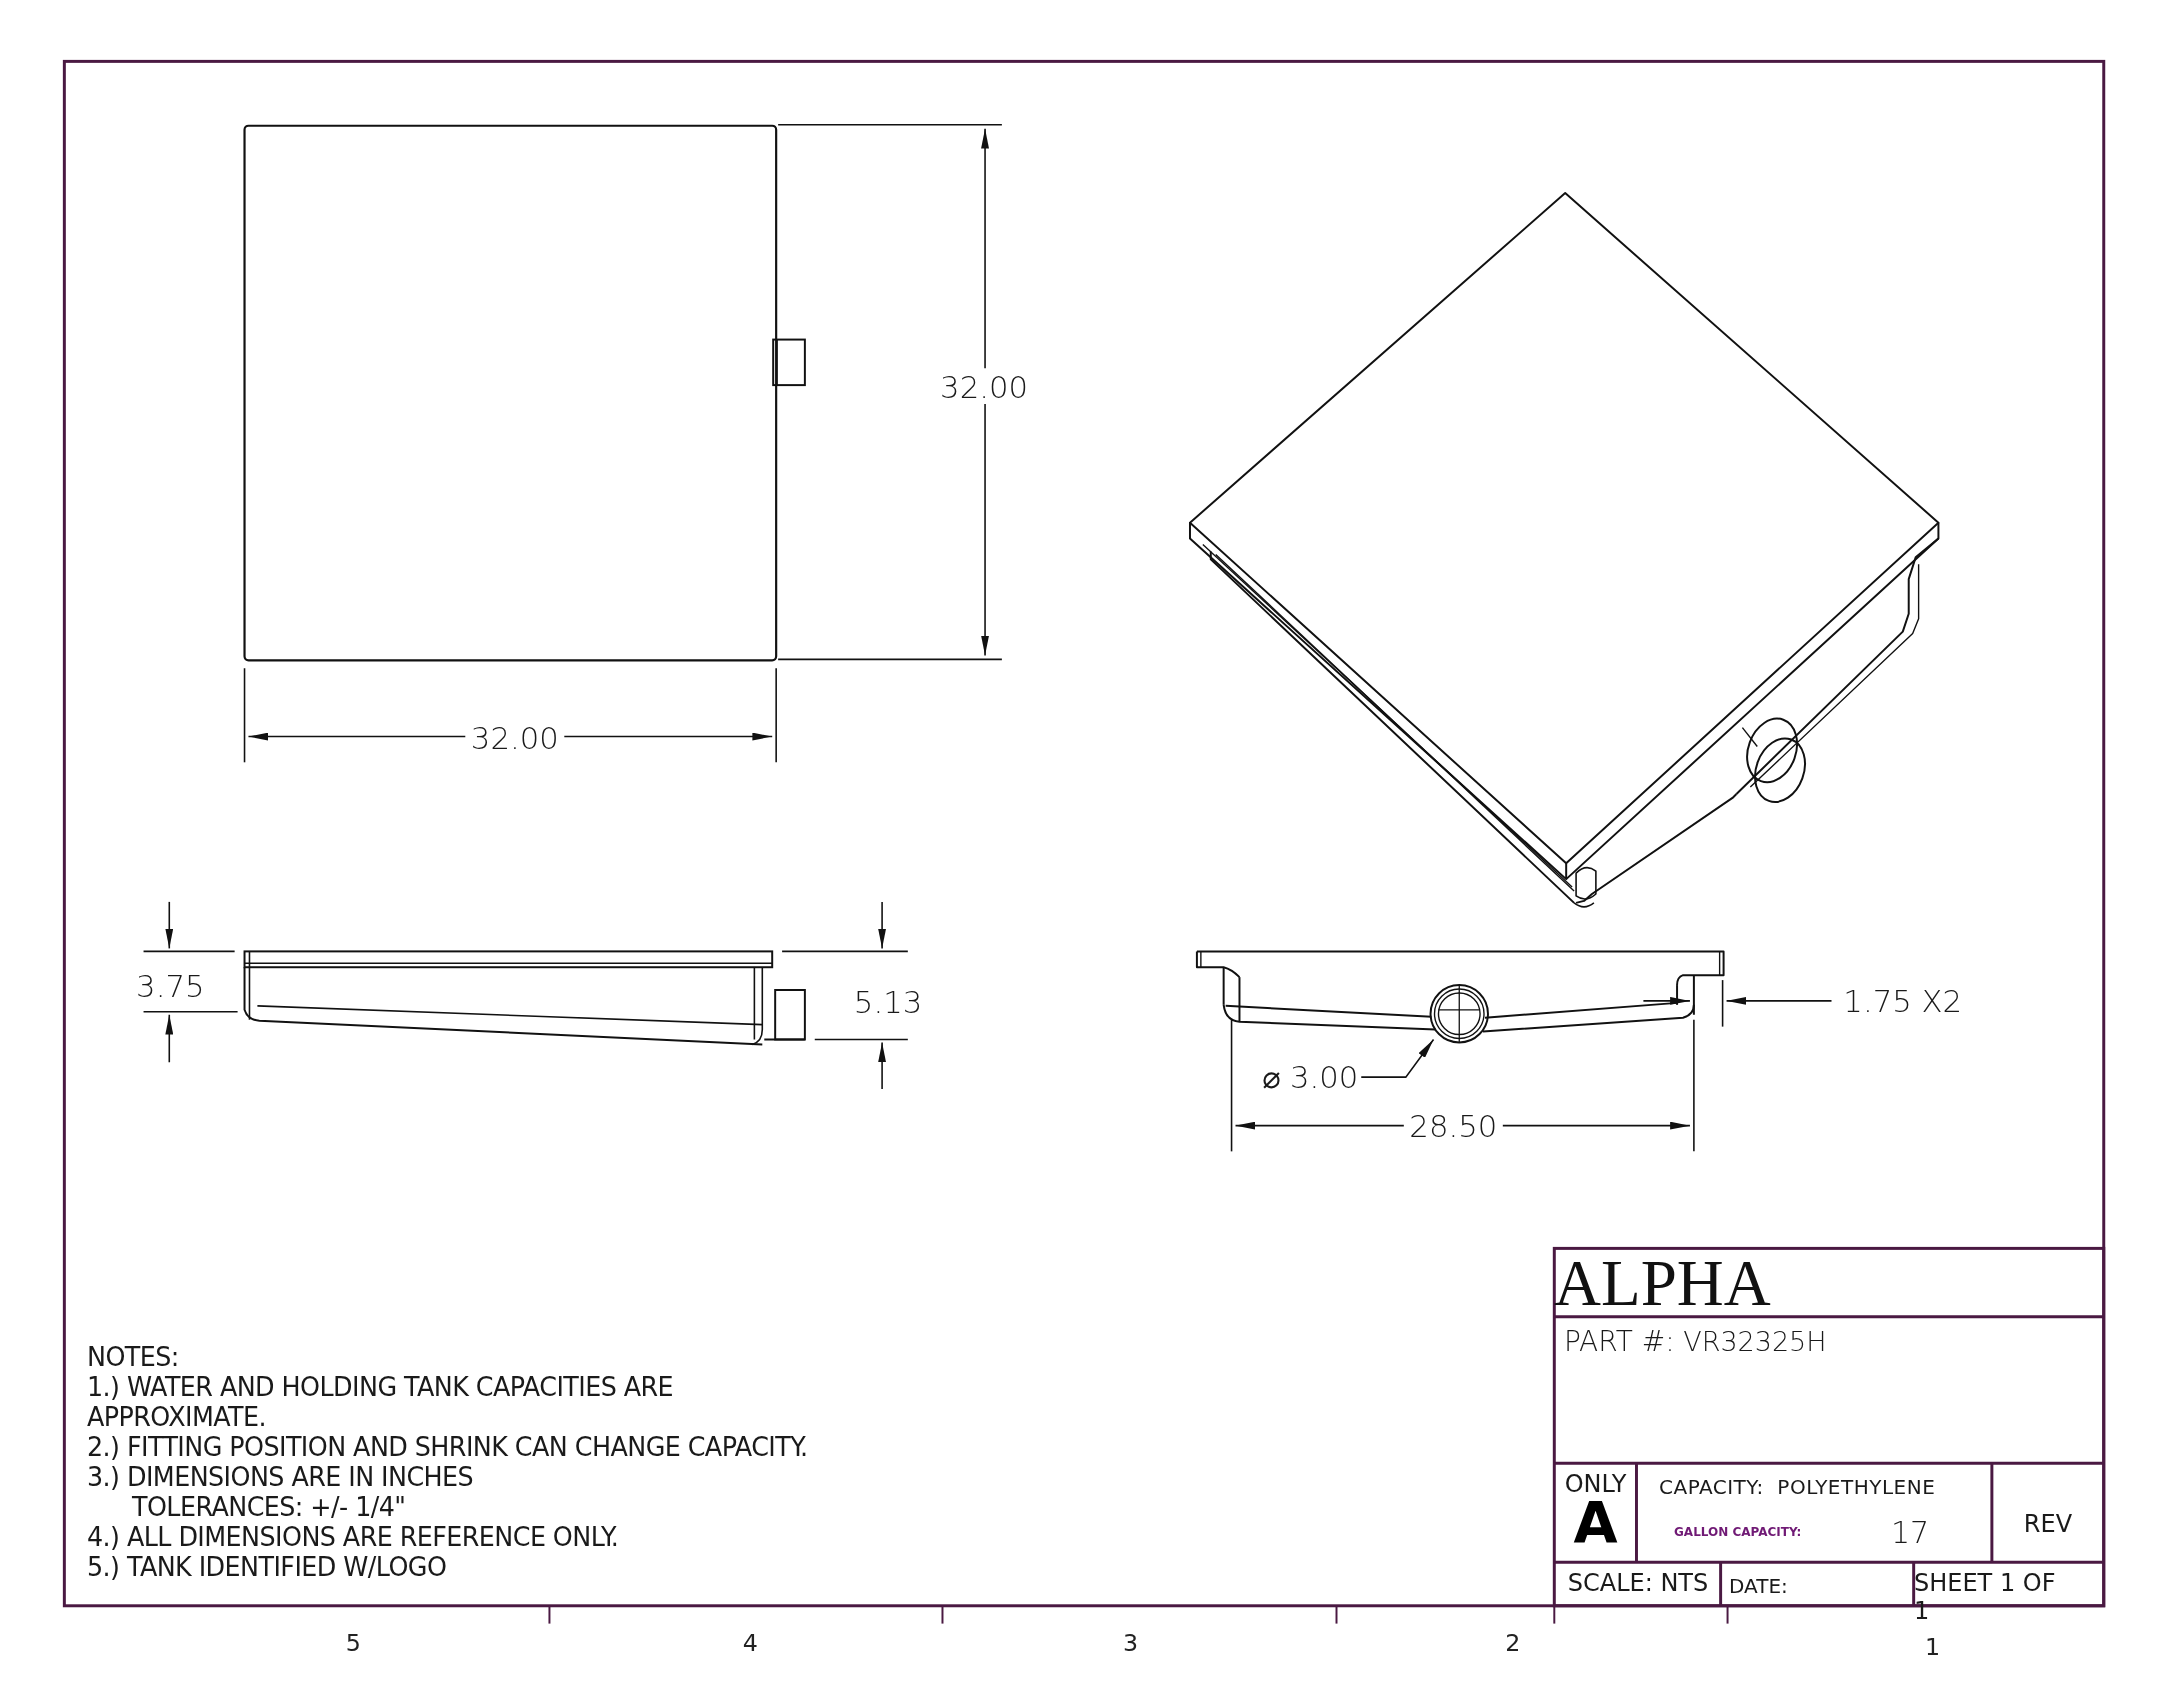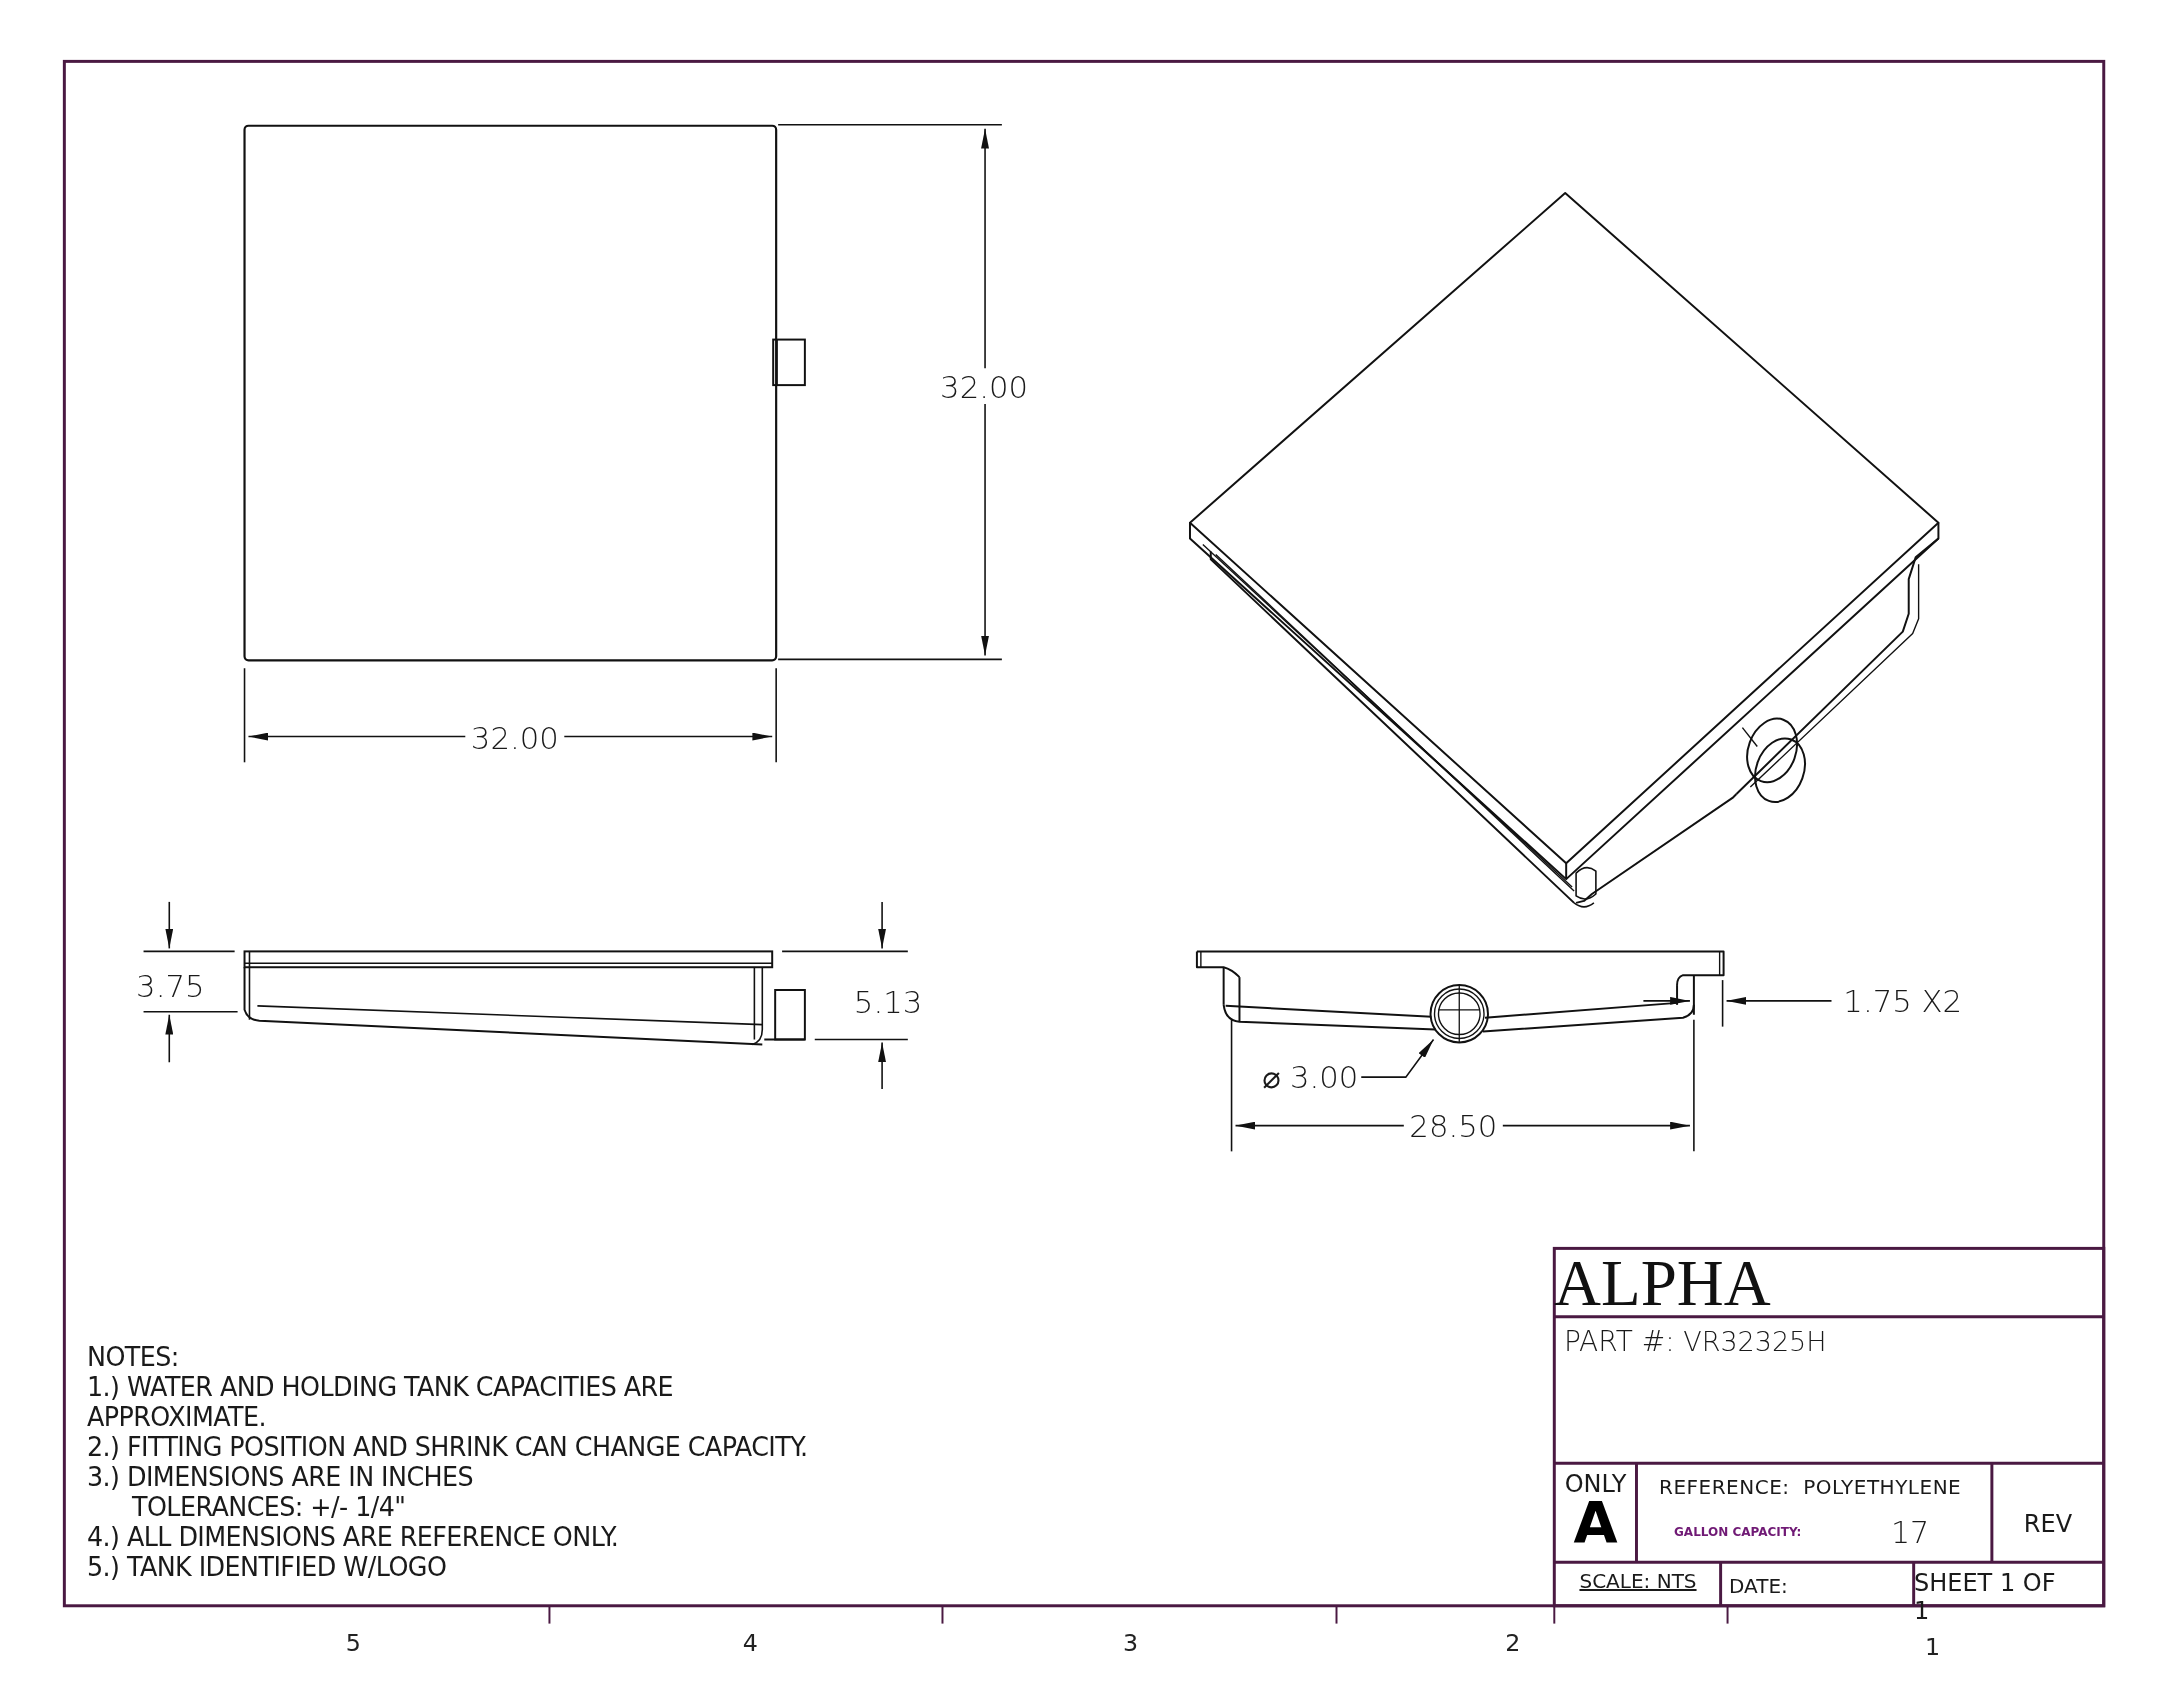--- a/index.html
+++ b/index.html
@@ -11,21 +11,21 @@
     .notes div { white-space: pre; }
     .tb-title { position: absolute; left: 1554px; top: 1248px; width: 549px; height: 68px; text-align: left; font-family: Liberation Serif, serif; font-size: 65px; line-height: 71px; color: #111; }
     .tb-part { position: absolute; left: 1564px; top: 1325px; font-size: 27px; color: #1a1a1a; font-weight: 300; }
     .tb-part .lbl { font-size: 28px; }
     .tb-size-lbl { position: absolute; left: 1556px; top: 1470px; width: 79px; text-align: center; font-size: 24px; color: #1a1a1a; }
     .tb-size-val { position: absolute; left: 1556px; top: 1491px; width: 79px; text-align: center; font-size: 57px; font-weight: bold; color: #000; line-height: 65px; }
     .tb-material { position: absolute; left: 1659px; top: 1475px; font-size: 20px; color: #1a1a1a; letter-spacing: 0.5px; }
     .tb-gallon { position: absolute; left: 1659px; top: 1525px; font-size: 12px; font-weight: bold; color: #701a75; margin-left: 15px; }
     .tb-gallon-val { position: absolute; left: 1891px; top: 1515px; font-size: 30px; color: #1a1a1a; font-weight: 300; }
     .tb-rev { position: absolute; left: 1992px; top: 1510px; width: 112px; text-align: center; font-size: 24px; color: #1a1a1a; }
-    .tb-scale { position: absolute; left: 1556px; top: 1569px; width: 164px; text-align: center; font-size: 20px; color: #1a1a1a; text-decoration: underline; }
+    .tb-scale { position: absolute; left: 1556px; top: 1569px; width: 164px; text-align: center; font-size: 24px; color: #1a1a1a; }
     .tb-date { position: absolute; left: 1729px; top: 1574px; font-size: 20px; color: #1a1a1a; }
     .tb-sheet { position: absolute; left: 1914px; top: 1569px; width: 154px; text-align: left; font-size: 24px; color: #1a1a1a; }
   </style>
 </head>
 <body>
 
 <svg class="sheet" width="2178" height="1683" viewBox="0 0 2200 1700" xmlns="http://www.w3.org/2000/svg">
   <defs>
     <marker id="arr" viewBox="0 0 20 8" refX="20" refY="4" markerWidth="20" markerHeight="8" orient="auto-start-reverse" markerUnits="userSpaceOnUse">
       <path d="M0,0 L20,4 L0,8 Z" fill="#111"></path>
@@ -184,21 +184,21 @@
 </div>
 
 <div class="tb-title">ALPHA</div>
 <div class="tb-part">
   <span class="lbl">PART  #:</span>
   <span>VR32325H</span>
 </div>
 <div class="tb-size-lbl">ONLY</div>
 <div class="tb-size-val">A</div>
 <div class="tb-material">
-  <span>REFERENCE:</span>&nbsp;
+  <span>CAPACITY:</span>&nbsp;
   <span>POLYETHYLENE</span>
 </div>
 <div class="tb-gallon">GALLON CAPACITY:</div>
 <div class="tb-gallon-val">17</div>
 <div class="tb-rev">REV</div>
 <div class="tb-scale">SCALE: NTS</div>
 <div class="tb-date">DATE:</div>
 <div class="tb-sheet">SHEET 1 OF 1</div>
 
 

